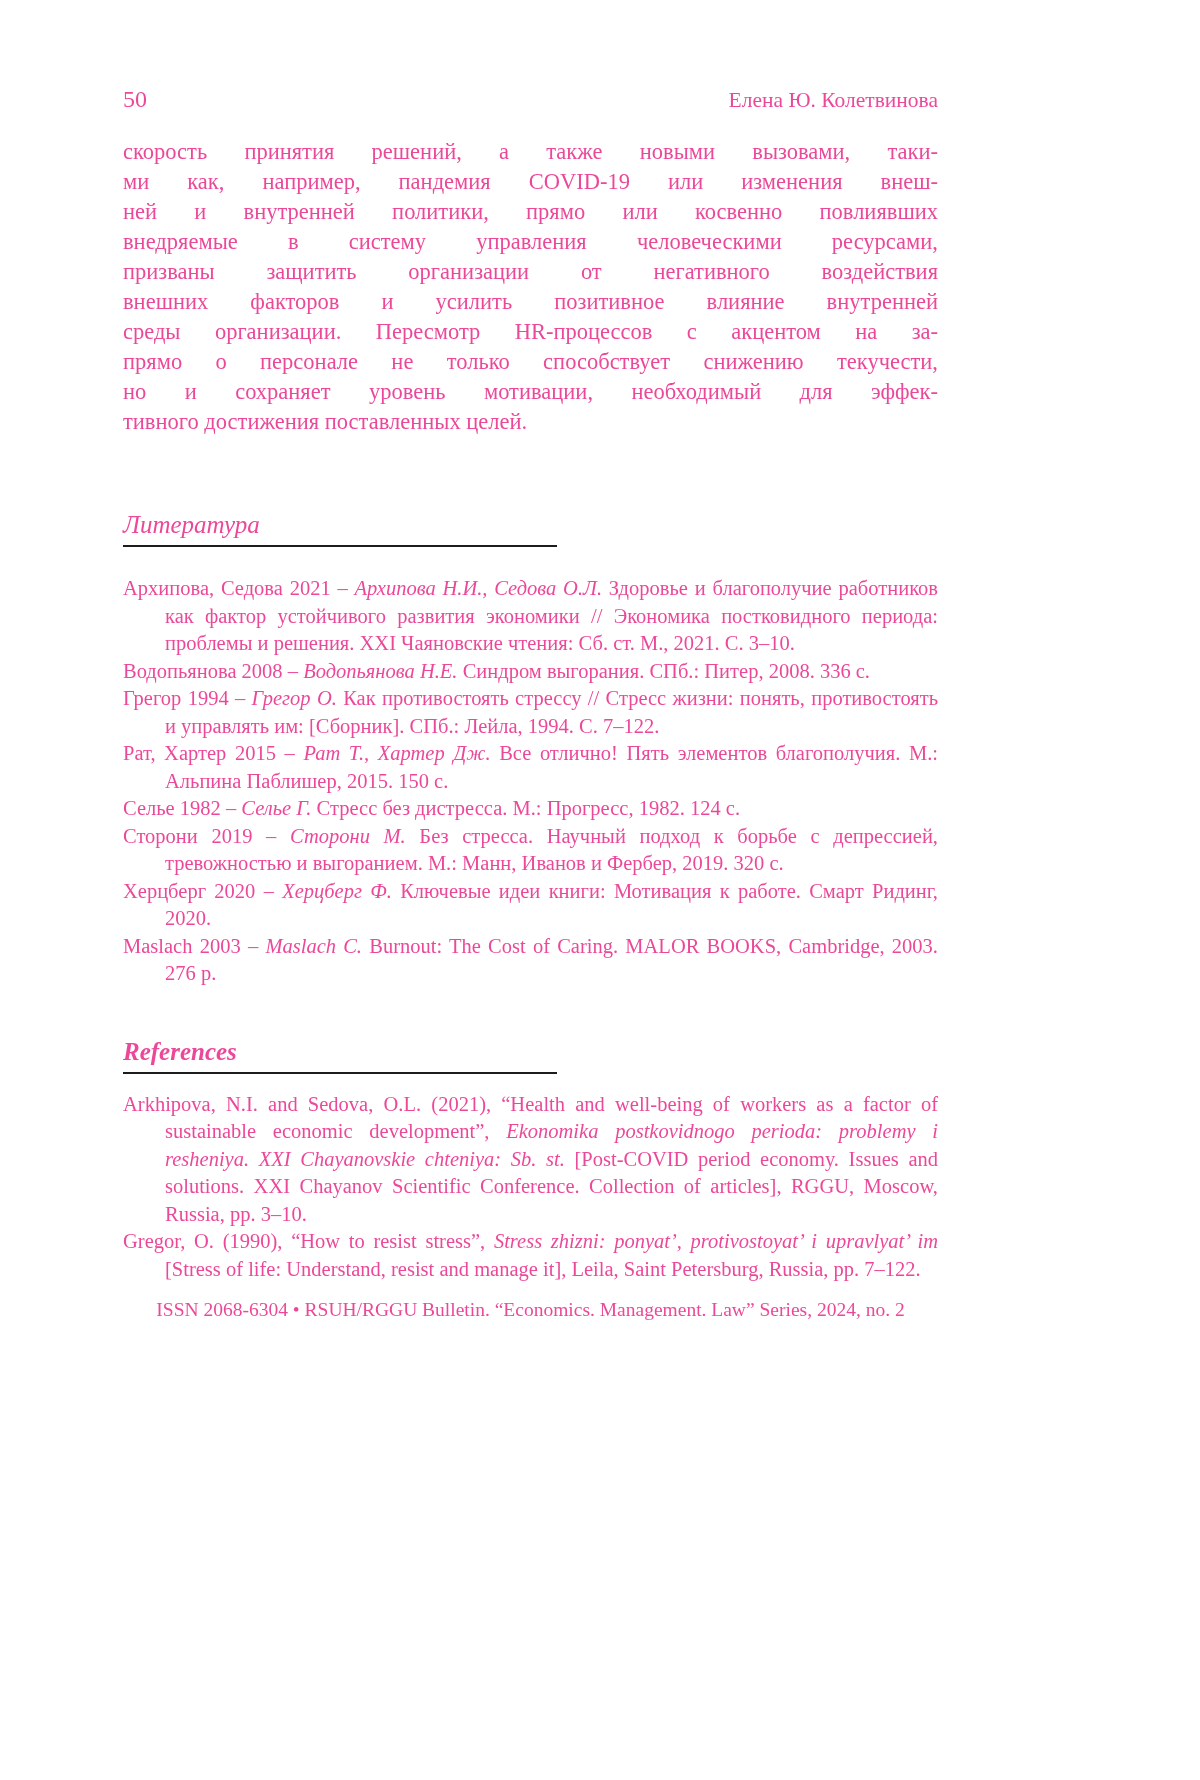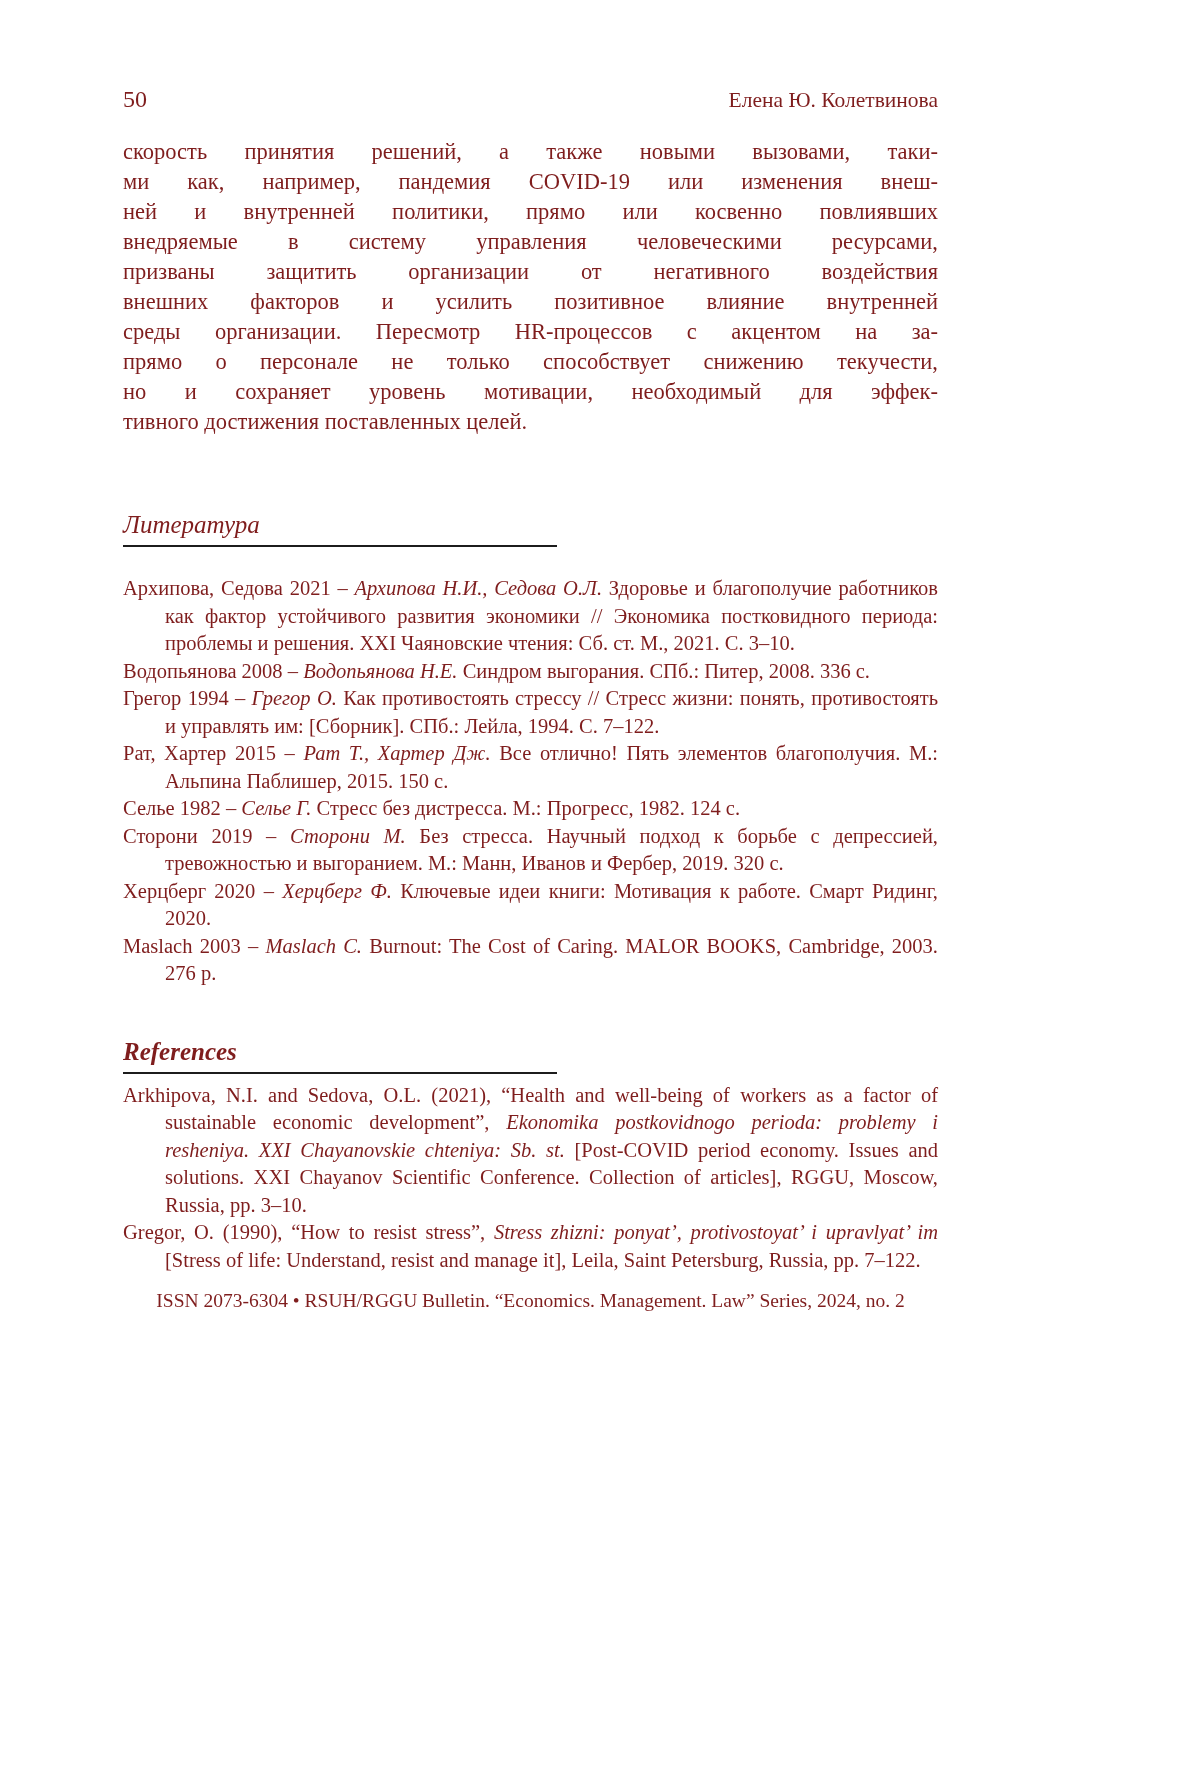--- a/index.html
+++ b/index.html
@@ -3,21 +3,21 @@
 <meta charset="utf-8">
 <style>
   html, body { margin: 0; padding: 0; background: #ffffff; }
   .page {
     position: relative;
     width: 1200px;
     height: 1780px;
     box-sizing: border-box;
     padding: 86px 262px 0 123px;
     background: #ffffff;
-    color: #7f1d1d;
+    color: #ec4899;
     font-family: "Liberation Serif", serif;
     overflow: hidden;
   }
   .header {
     display: flex;
     justify-content: space-between;
     align-items: baseline;
     margin-bottom: 24px;
   }
   .page-number { font-size: 24px; }
@@ -33,21 +33,21 @@
     padding: 0;
   }
   .section-heading.lit { margin-top: 74px; }
   .section-heading.refs { margin-top: 50px; font-weight: bold; }
   .rule {
     width: 434px;
     border-bottom: 2px solid #1c1c1c;
     margin-top: 6px;
   }
   .ref-list { margin-top: 28px; font-size: 20.5px; line-height: 27.5px; }
-  .ref-list.en { margin-top: 8px; }
+  .ref-list.en { margin-top: 17px; }
   .ref-entry {
     margin: 0;
     padding-left: 42px;
     text-indent: -42px;
     text-align: justify;
   }
   .ref-entry em { font-style: italic; }
   .footer {
     margin-top: 16px;
     font-size: 19.5px;
@@ -90,15 +90,15 @@
       <p class="ref-entry"><span>Maslach 2003 – </span><em>Maslach C.</em><span> Burnout: The Cost of Caring. MALOR BOOKS, Cambridge, 2003. 276 p.</span></p>
     </div>
 
   <h2 class="section-heading refs">References</h2>
   <div class="rule"></div>
   <div class="ref-list en">
       <p class="ref-entry"><span>Arkhipova, N.I. and Sedova, O.L. (2021), “Health and well-being of workers as a factor of sustainable economic development”, </span><em>Ekonomika postkovidnogo perioda: problemy i resheniya. XXI Chayanovskie chteniya: Sb. st.</em><span> [Post-COVID period economy. Issues and solutions. XXI Chayanov Scientific Conference. Collection of articles], RGGU, Moscow, Russia, pp. 3–10.</span></p>
       <p class="ref-entry"><span>Gregor, O. (1990), “How to resist stress”, </span><em>Stress zhizni: ponyat’, protivostoyat’ i upravlyat’ im</em><span> [Stress of life: Understand, resist and manage it], Leila, Saint Petersburg, Russia, pp. 7–122.</span></p>
     </div>
 
-  <footer class="footer">ISSN 2073-6304 • RSUH/RGGU Bulletin. “Economics. Management. Law” Series, 2024, no. 2</footer>
+  <footer class="footer">ISSN 2068-6304 • RSUH/RGGU Bulletin. “Economics. Management. Law” Series, 2024, no. 2</footer>
 
 </div>
 
 </body></html>

